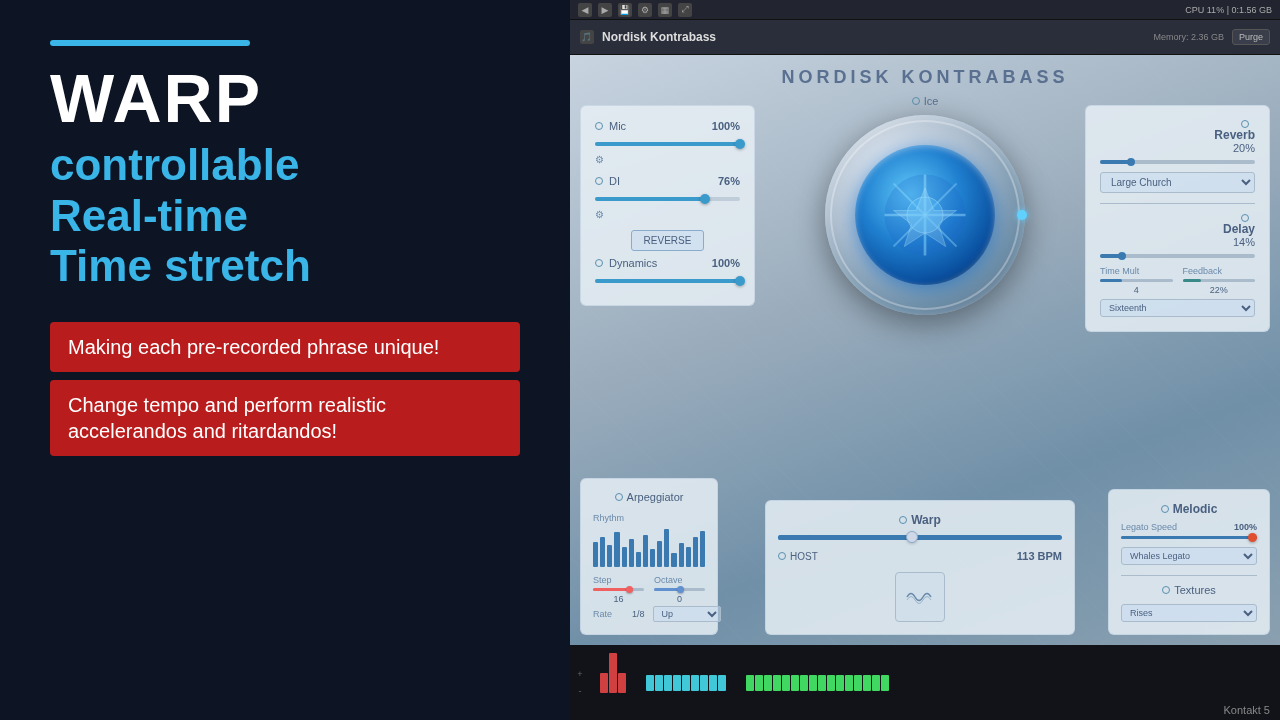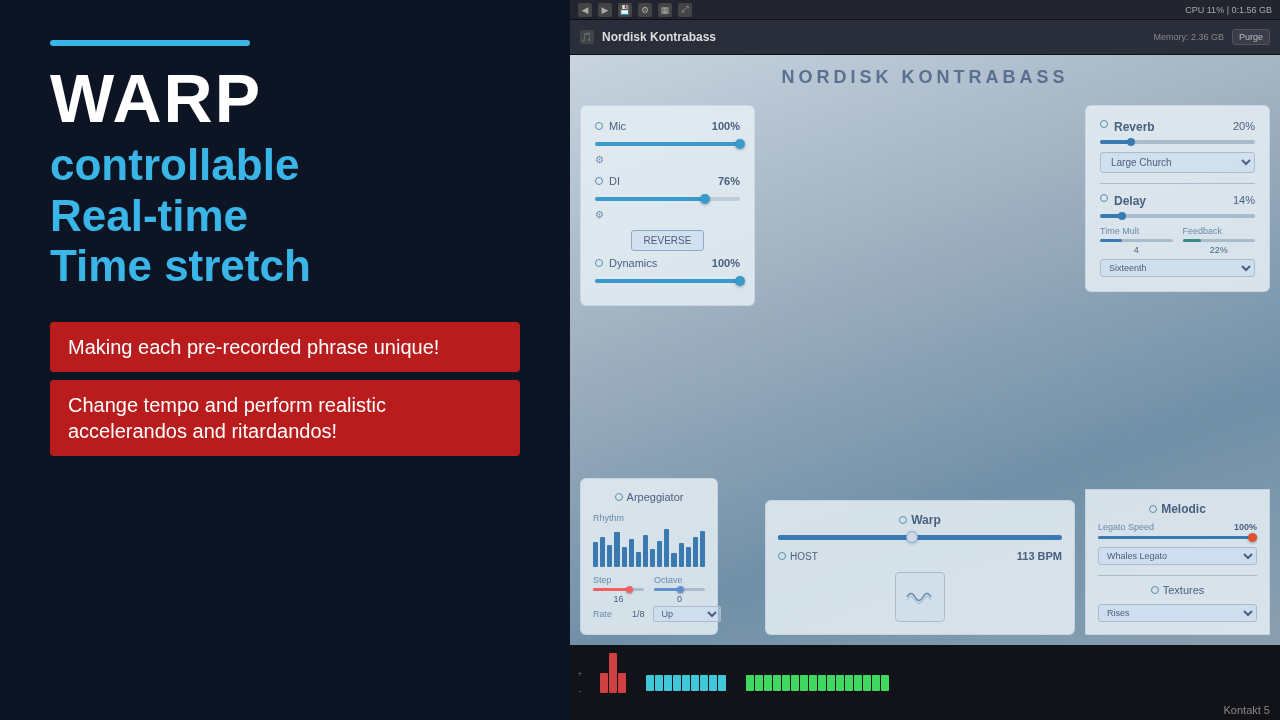--- a/index.html
+++ b/index.html
@@ -492,22 +492,23 @@
       right: 10px;
       width: 185px;
       background: rgba(230,238,245,0.85);
       border-radius: 6px;
       padding: 14px;
       border: 1px solid rgba(180,200,220,0.5);
     }
 
     .reverb-row {
       display: flex;
-      align-items: flex-start;
+      align-items: flex-end;
       margin-bottom: 6px;
+      flex-direction: column;
     }
 
     .reverb-title {
       font-size: 12px;
       font-weight: bold;
       color: #4a6080;
       flex: 1;
     }
 
     .reverb-val {
@@ -591,23 +592,23 @@
       border-radius: 3px;
       padding: 2px 4px;
       margin-top: 4px;
     }
 
     
     .right-bottom {
       position: absolute;
       bottom: 10px;
       right: 10px;
-      width: 185px;
+      width: 162px;
       background: rgba(230,238,245,0.85);
-      border-radius: 1px;
+      border-radius: 6px;
       padding: 12px;
       border: 1px solid rgba(180,200,220,0.5);
     }
 
     .melodic-title {
       font-size: 12px;
       font-weight: bold;
       color: #4a6080;
       text-align: center;
       margin-bottom: 6px;
@@ -898,20 +899,44 @@
     </div>
     <button class="purge-btn">Purge</button>
   </div>
 
   <div class="instrument-main">
     <div class="instrument-bg"></div>
     <div class="marble-overlay"></div>
 
     <div class="instrument-title">NORDISK KONTRABASS</div>
 
+    <div class="ice-section" style="top:40px;">
+      <div class="ice-label">
+        <span class="ice-power"></span>
+        <span>Ice</span>
+      </div>
+      <div class="ice-knob-container">
+        <div class="ice-knob-outer">
+          <div class="ice-knob-ring"></div>
+          <div class="ice-knob-inner">
+
+            <svg class="ice-crystal" viewBox="0 0 100 100">
+              <circle cx="50" cy="50" r="45" fill="rgba(30,100,200,0.3)"></circle>
+              <line x1="50" y1="5" x2="50" y2="95" stroke="rgba(150,220,255,0.6)" stroke-width="3"></line>
+              <line x1="5" y1="50" x2="95" y2="50" stroke="rgba(150,220,255,0.6)" stroke-width="3"></line>
+              <line x1="15" y1="15" x2="85" y2="85" stroke="rgba(150,220,255,0.5)" stroke-width="2"></line>
+              <line x1="85" y1="15" x2="15" y2="85" stroke="rgba(150,220,255,0.5)" stroke-width="2"></line>
+              <circle cx="50" cy="50" r="20" fill="rgba(100,200,255,0.4)" stroke="rgba(200,240,255,0.5)" stroke-width="1"></circle>
+              <polygon points="50,20 60,45 85,45 65,60 73,85 50,70 27,85 35,60 15,45 40,45" fill="rgba(180,230,255,0.3)" stroke="rgba(200,240,255,0.4)" stroke-width="1"></polygon>
+            </svg>
+          </div>
+          <div class="knob-dot"></div>
+        </div>
+      </div>
+    </div>
 
     <div class="left-controls">
 
       <div class="control-row">
         <span class="ctrl-power power-dot"></span>
         <span class="ctrl-label">Mic</span>
         <span class="ctrl-value">100%</span>
       </div>
       <div class="slider-track">
         <div class="slider-fill" style="width:100%"></div>

